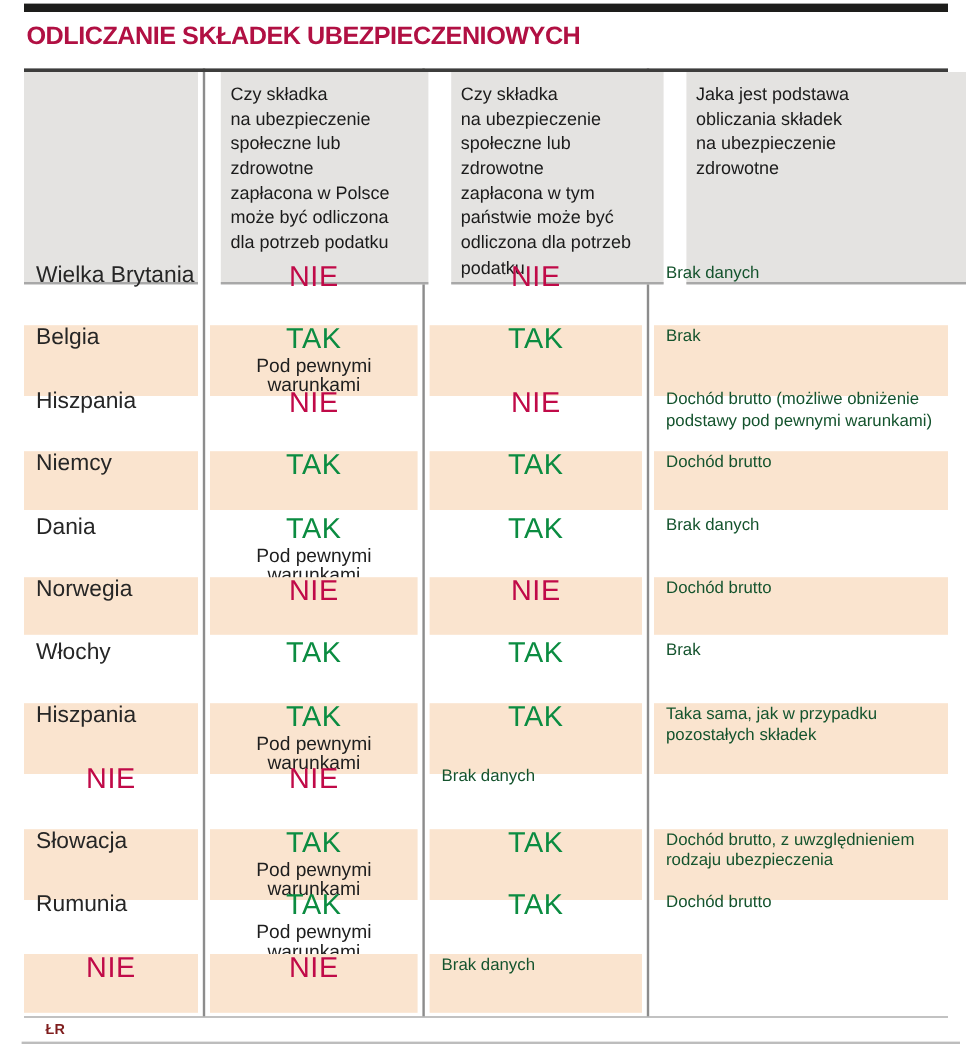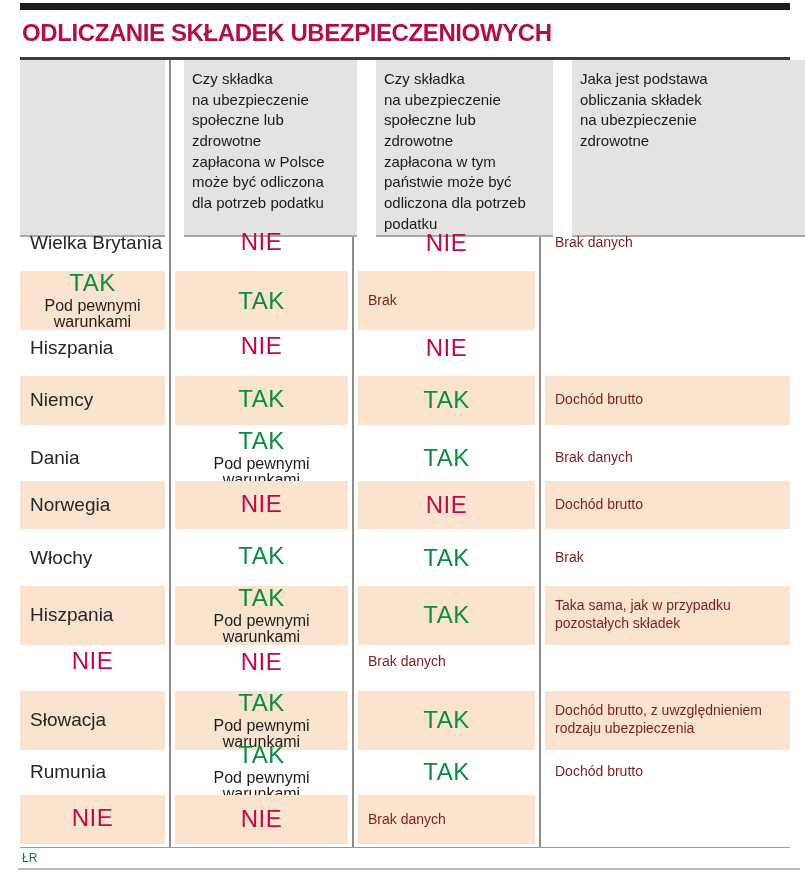--- a/index.html
+++ b/index.html
@@ -1,51 +1,51 @@
 <!DOCTYPE html>
 <html style="--yes: #0b8c41; --no: #c00a48; --accent: #b11043; --rowalt: #fae4cf; --headerbg: #e4e3e1; --rule: #8c8c8c;"><head>
 <meta charset="utf-8">
 <style>
   * { box-sizing: content-box; }
   body { margin:0; background:#ffffff; font-family:"Liberation Sans", sans-serif; }
   .page { position:relative; width:805px; height:877px; background:#fff; overflow:hidden; }
 
   .topbar { position:absolute; left:20px; top:3px; width:770px; height:7px; background:#1d1d1b; }
-  .title  { position:absolute; left:22px; top:19px; font-size:24px; font-weight:bold;
+  .title  { position:absolute; left:22px; top:19px; font-size:21px; font-weight:bold;
             letter-spacing:-0.4px; color:var(--accent,#b11043); white-space:nowrap; }
 
   .vline { position:absolute; top:57px; width:2px; height:790px; background:var(--rule,#8c8c8c); }
   .vline1 { left:169px; } .vline2 { left:352px; } .vline3 { left:539px; }
 
   .table { position:absolute; left:20px; top:57px; width:770px; }
 
   .header { display:grid; grid-template-columns:145px 173px 177px 245px; column-gap:10px;
             border-top:3px solid #3d3d3c; height:153px;gap:19px; }
   .hcell  { background:var(--headerbg,#e4e3e1); border-bottom:2px solid #a8a8a8;
             padding:9px 6px 0 8px; font-size:15px; line-height:1.38; color:#1b1b1b; }
   .hdr-text { white-space:pre-line; }
 
   .rows { margin-top:4px; }
   .row  { display:grid; grid-template-columns:145px 173px 177px 245px; column-gap:10px; height:52.4px; }
-  .cell { margin:2px 0; display:flex; flex-direction:column; justify-content:center; background:transparent; }
+  .cell { margin:2px 0; display:flex; flex-direction:column; background:transparent; }
   .row:nth-child(even) .cell { background:var(--rowalt,#fae4cf); }
 
   .c-country { padding-left:10px; font-size:19px; color:#262626; }
   .c-mid     { align-items:center; text-align:center; }
   .decision  { font-size:24px; font-weight:normal; line-height:1; letter-spacing:0.5px; }
   .decision.yes { color:var(--yes,#0b8c41); }
   .decision.no  { color:var(--no,#c00a48); }
   .note      { font-size:16px; color:#1e1e1e; margin-top:3px; line-height:1; }
-  .c-basis   { padding-left:10px; padding-right:8px; font-size:14px; line-height:1.28; color:#7f1d1d; }
+  .c-basis   { padding-left:10px; padding-right:8px; font-size:14px; line-height:1.28; color:#14532d; }
 
   .bottom-rule { position:absolute; left:20px; top:847px; width:770px; height:1px; background:#9a9a9a; }
   .source-line { position:absolute; left:22px; top:851px; width:766px; display:flex;
                  justify-content:space-between; align-items:flex-start;
                  font-size:12px; color:#1c1c1c; }
-  .credit { font-weight:normal; color:#0f766e; }
+  .credit { font-weight:bold; color:#7f1d1d;margin-left:16px; }
   .footer-rule { position:absolute; left:18px; top:868px; width:782px; height:2px; background:#bdbdbd; }
 </style>
 </head>
 <body>
 
 <div class="page">
 
   <div class="topbar"></div>
   <div class="title">ODLICZANIE SKŁADEK UBEZPIECZENIOWYCH</div>
 
@@ -94,20 +94,23 @@
           </div>
         <div class="cell c-mid">
             <span class="decision no">NIE</span>
           </div>
         <div class="cell c-basis">
             <span>Brak danych</span>
           </div>
       </div>
 
       <div class="row">
+        <div class="cell c-country">
+            <span>Belgia</span>
+          </div>
         <div class="cell c-mid">
             <span class="decision yes">TAK</span>
             <span class="note">Pod pewnymi warunkami</span>
           </div>
         <div class="cell c-mid">
             <span class="decision yes">TAK</span>
           </div>
         <div class="cell c-basis">
             <span>Brak</span>
           </div>
@@ -116,20 +119,23 @@
       <div class="row">
         <div class="cell c-country">
             <span>Hiszpania</span>
           </div>
         <div class="cell c-mid">
             <span class="decision no">NIE</span>
             <span class="note"></span>
           </div>
         <div class="cell c-mid">
             <span class="decision no">NIE</span>
+          </div>
+        <div class="cell c-basis">
+            <span>Dochód brutto (możliwe obniżenie podstawy pod pewnymi warunkami)</span>
           </div>
       </div>
 
       <div class="row">
         <div class="cell c-country">
             <span>Niemcy</span>
           </div>
         <div class="cell c-mid">
             <span class="decision yes">TAK</span>
             <span class="note"></span>

